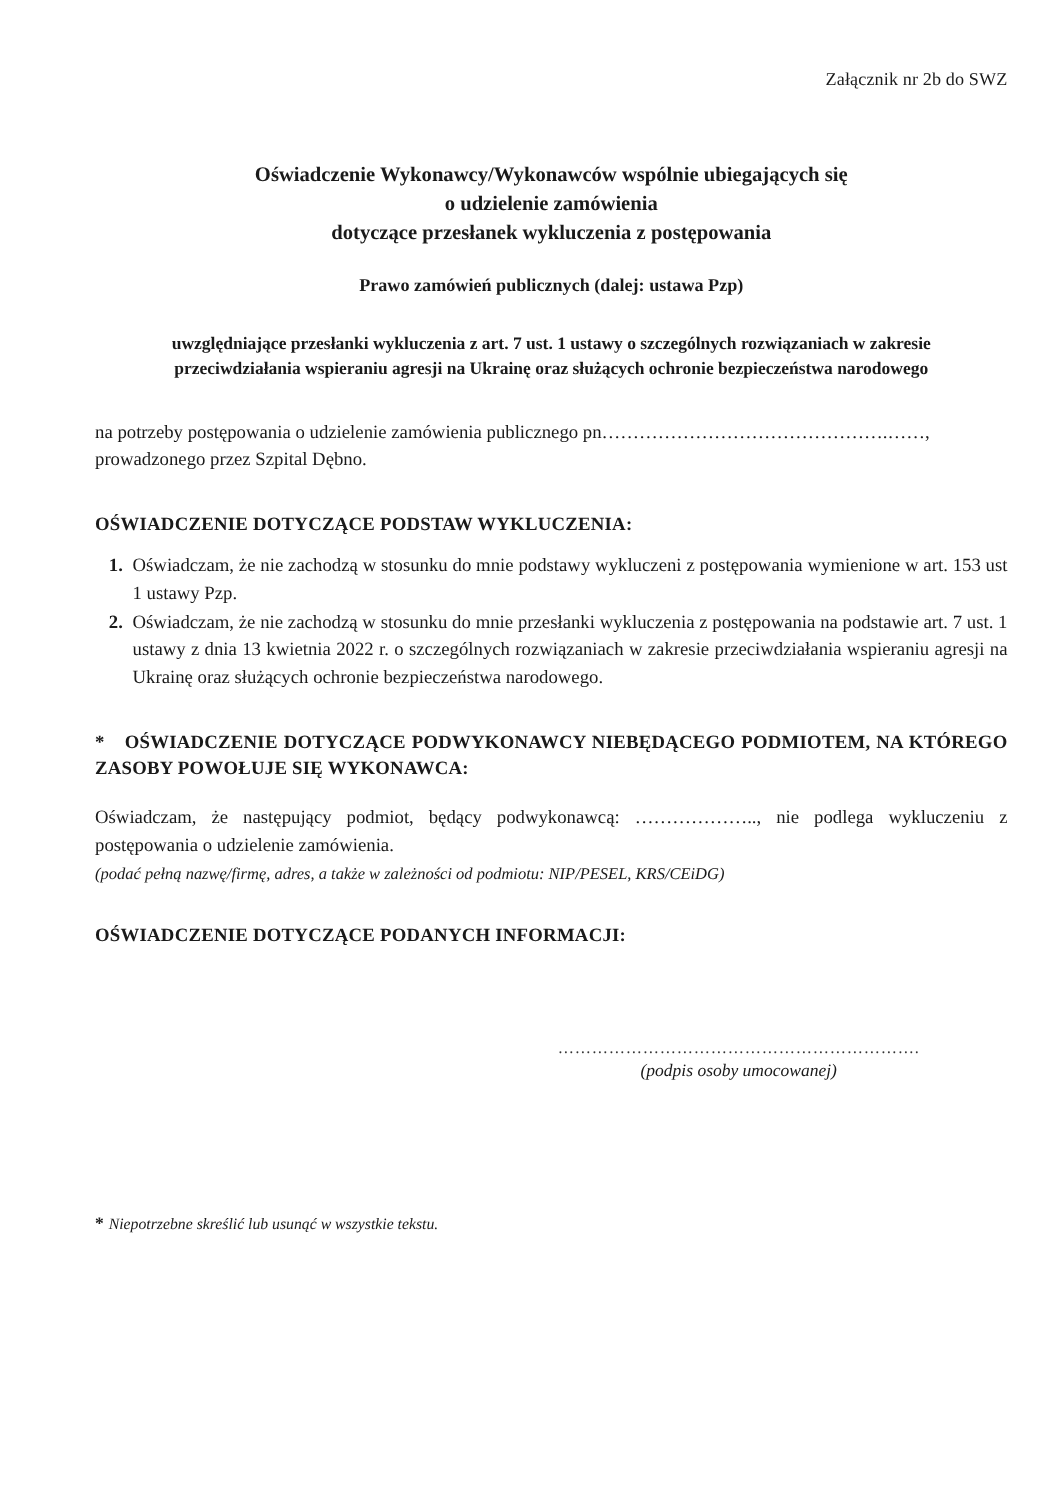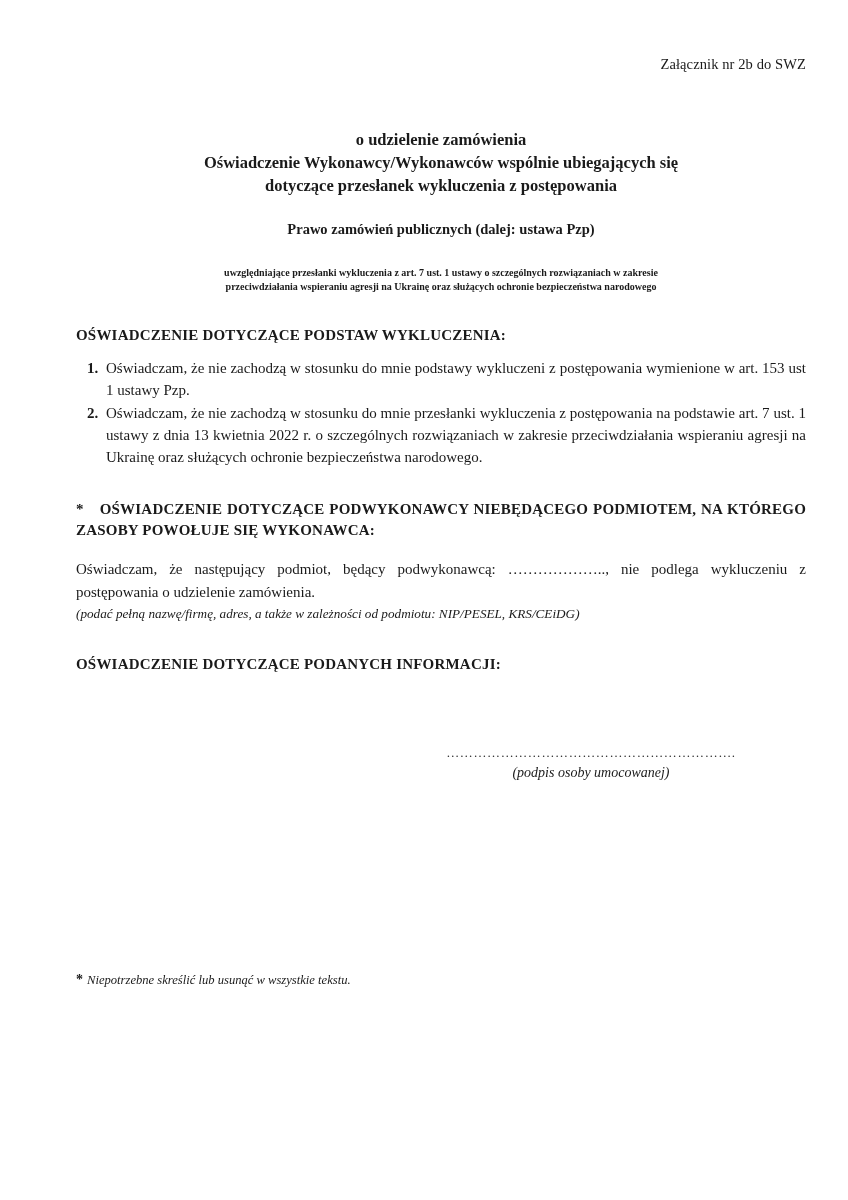--- a/index.html
+++ b/index.html
@@ -47,21 +47,21 @@
   .subtitle-block {
     text-align: center;
     font-weight: bold;
     font-size: 14.5px;
     line-height: 1.42;
     margin-top: 22px;
   }
   .notice-block {
     text-align: center;
     font-weight: bold;
-    font-size: 10px;
+    font-size: 14px;
     line-height: 1.45;
     margin-top: 26px;
     padding: 0 6px;
   }
 
   .para {
     font-size: 15px;
     line-height: 1.45;
     margin-top: 30px;
     text-align: justify;
@@ -152,34 +152,38 @@
 </style>
 </head>
 <body>
 
 <div class="page">
   <div class="content">
 
     <div class="header-right">Załącznik nr 2b do SWZ</div>
 
     <div class="title-block">
+      <div class="title-line">Oświadczenie Wykonawcy/Wykonawców wspólnie ubiegających się</div>
       <div class="title-line">o udzielenie zamówienia</div>
-      <div class="title-line">Oświadczenie Wykonawcy/Wykonawców wspólnie ubiegających się</div>
       <div class="title-line">dotyczące przesłanek wykluczenia z postępowania</div>
     </div>
 
     <div class="subtitle-block">
       <div>Prawo zamówień publicznych (dalej: ustawa Pzp)</div>
     </div>
 
     <div class="notice-block">
       <div>uwzględniające przesłanki wykluczenia z art. 7 ust. 1 ustawy o szczególnych rozwiązaniach w zakresie</div>
       <div>przeciwdziałania wspieraniu agresji na Ukrainę oraz służących ochronie bezpieczeństwa narodowego</div>
     </div>
 
+    <div class="para">
+      <div>na potrzeby postępowania o udzielenie zamówienia publicznego pn……………………………………….……,</div>
+      <div>prowadzonego przez Szpital Dębno.</div>
+    </div>
 
     <div class="section-heading">OŚWIADCZENIE DOTYCZĄCE PODSTAW WYKLUCZENIA:</div>
 
     <ol class="decl-list">
       <li>Oświadczam, że nie zachodzą w stosunku do mnie podstawy wykluczeni z postępowania wymienione w art. 153 ust 1 ustawy Pzp.</li>
       <li>Oświadczam, że nie zachodzą w stosunku do mnie przesłanki wykluczenia z postępowania na podstawie art. 7 ust. 1 ustawy z dnia 13 kwietnia 2022 r. o szczególnych rozwiązaniach w zakresie przeciwdziałania wspieraniu agresji na Ukrainę oraz służących ochronie bezpieczeństwa narodowego.</li>
     </ol>
 
     <div class="heading-star">
       <span class="star">*</span><span>OŚWIADCZENIE DOTYCZĄCE PODWYKONAWCY NIEBĘDĄCEGO PODMIOTEM, NA KTÓREGO ZASOBY POWOŁUJE SIĘ WYKONAWCA:</span>

